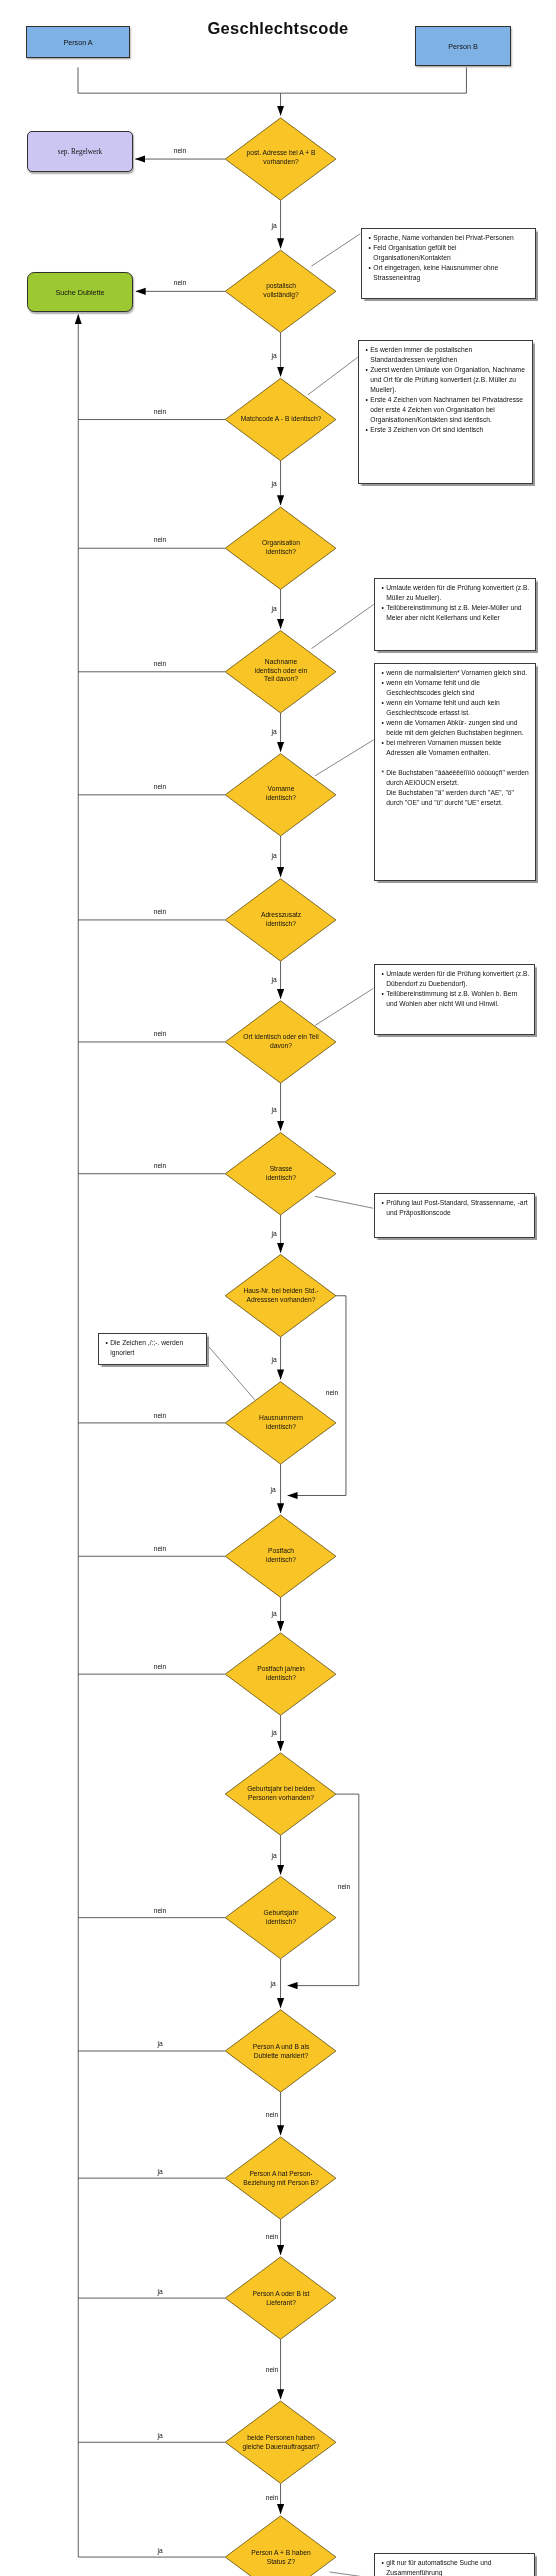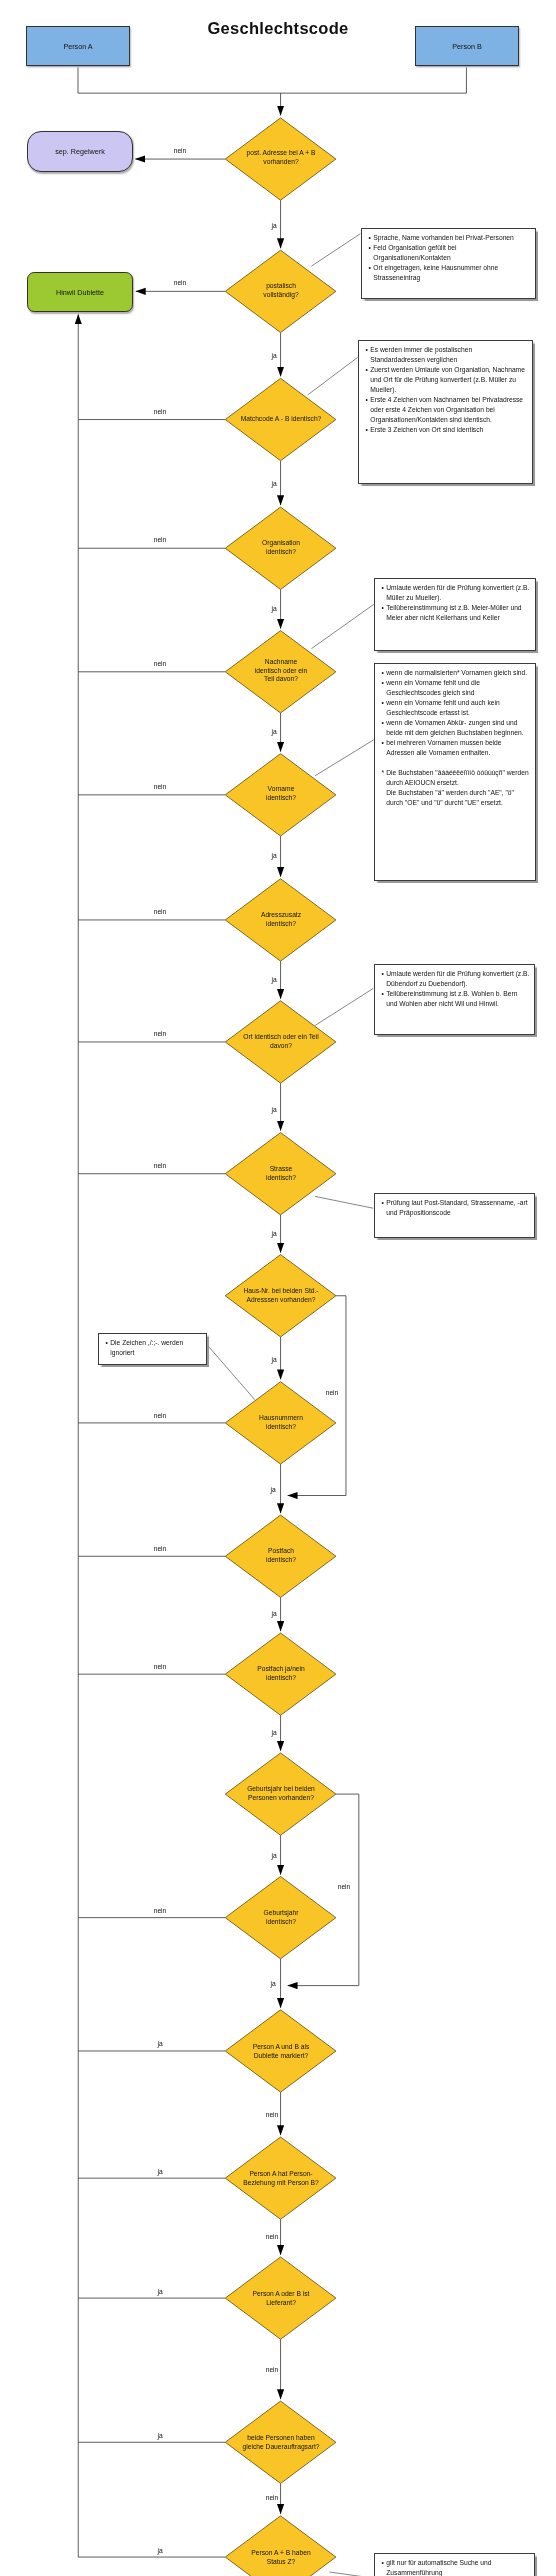--- a/index.html
+++ b/index.html
@@ -9,21 +9,21 @@
 
   .page-title{position:absolute;left:170px;top:18.5px;width:216px;text-align:center;
               font-size:16.5px;font-weight:bold;letter-spacing:0.3px;}
   .page-desc{position:absolute;left:160px;top:42px;width:237px;text-align:center;
              font-size:7.2px;line-height:1.3;}
 
   .box{position:absolute;display:flex;align-items:center;justify-content:center;
        text-align:center;border:0.8px solid #33312b;font-size:7.2px;
        box-shadow:1px 1.5px 1.5px rgba(110,110,110,.55);box-sizing:border-box;padding:2.1px 5.2px;}
   .person{background:#7FB2E4;}
-  .regelwerk{background:#CBC6F2;border-radius:14px;}
+  .regelwerk{background:#CBC6F2;border-radius:5px;font-family:Liberation Serif, serif;}
   .keine{background:#9CC831;border-radius:7.2px;}
 
   .dlabel{position:absolute;transform:translate(-50%,-50%);text-align:center;
           font-size:6.7px;line-height:1.28;}
   .elabel{position:absolute;transform:translate(-50%,-50%);font-size:6.7px;background:transparent;}
 
   .note{position:absolute;background:#ffffff;border:0.8px solid #3a3a3a;
         box-shadow:1.5px 1.5px 1px #999999;box-sizing:border-box;
         padding:3.6px 3.1px 2.6px 4.1px;font-size:6.7px;line-height:1.5;}
   .note .bullet{display:flex;}
@@ -117,24 +117,24 @@
         <polygon points="545,3902 652.5,3982 545,4062 437.5,3982" fill="#F9C425" stroke="#4d3c00" stroke-width="1.4"></polygon>
         <polygon points="545,4149 652.5,4229 545,4309 437.5,4229" fill="#F9C425" stroke="#4d3c00" stroke-width="1.4"></polygon>
         <polygon points="545,4382 652.5,4462 545,4542 437.5,4462" fill="#F9C425" stroke="#4d3c00" stroke-width="1.4"></polygon>
         <polygon points="545,4662 652.5,4742 545,4822 437.5,4742" fill="#F9C425" stroke="#4d3c00" stroke-width="1.4"></polygon>
         <polygon points="545,4885 652.5,4965 545,5045 437.5,4965" fill="#F9C425" stroke="#4d3c00" stroke-width="1.4"></polygon>
       </g>
   </svg>
 
   <div class="page-title">Geschlechtscode</div>
 
-  <div class="box person" style="left:26px;top:26px;width:104px;height:40px;">Person A</div>
-  <div class="box person" style="left:415px;top:26px;width:104px;height:40px;">Person B</div>
+  <div class="box person" style="left:26px;top:26px;width:104px;height:32px;">Person A</div>
+  <div class="box person" style="left:415px;top:26px;width:96px;height:40px;">Person B</div>
   <div class="box regelwerk" style="left:27px;top:131px;width:106px;height:41px;">sep. Regelwerk</div>
-  <div class="box keine" style="left:27px;top:272px;width:106px;height:40px;">Hinwil Dublette</div>
+  <div class="box keine" style="left:27px;top:272px;width:106px;height:40px;">Suche Dublette</div>
 
   <div id="overlay">
       <div class="elabel" style="left: 180px; top: 150px;">nein</div>
       <div class="elabel" style="left: 274px; top: 225px;">ja</div>
       <div class="elabel" style="left: 180px; top: 282px;">nein</div>
       <div class="elabel" style="left: 274px; top: 355px;">ja</div>
       <div class="elabel" style="left: 160px; top: 411px;">nein</div>
       <div class="elabel" style="left: 274px; top: 483px;">ja</div>
       <div class="elabel" style="left: 160px; top: 539px;">nein</div>
       <div class="elabel" style="left: 274px; top: 608px;">ja</div>

